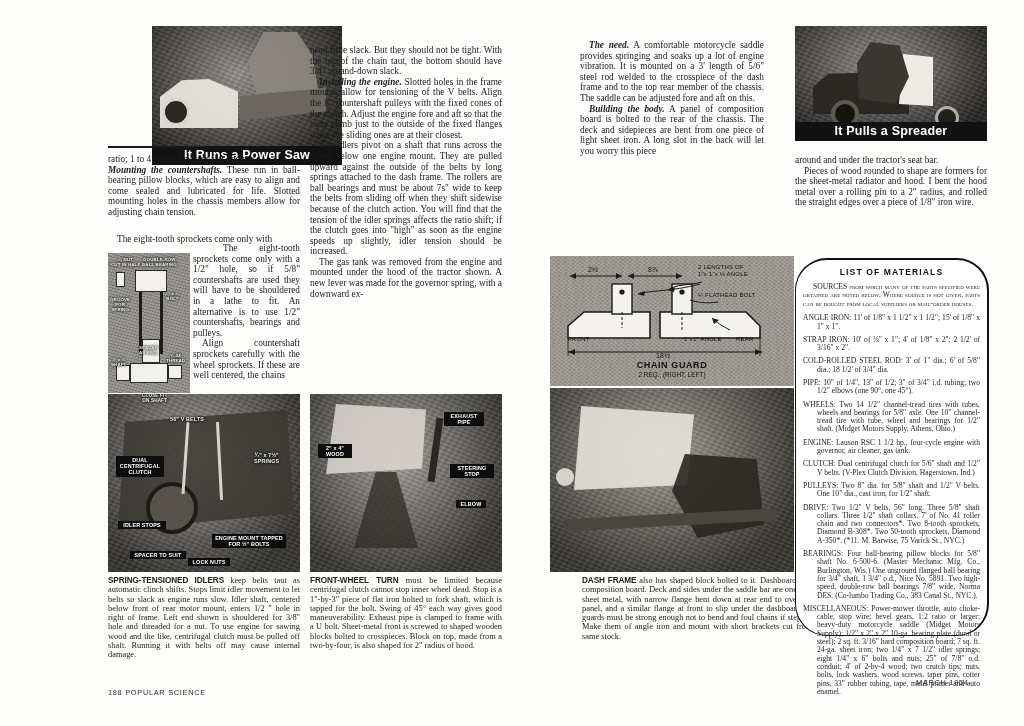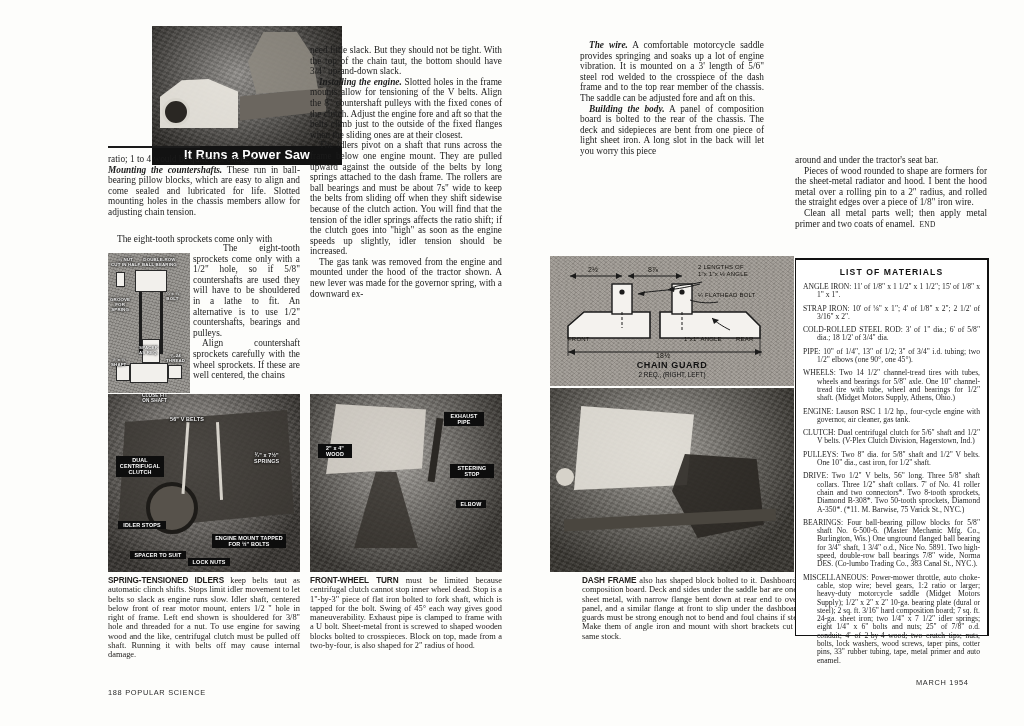--- a/index.html
+++ b/index.html
@@ -88,20 +88,21 @@
   }
 
   
   #lom {
     position: absolute;
     background: #fff;
     border-left: 1.5px solid #111;
     border-right: 2.5px solid #111;
     border-top: 2.5px solid #111;
     border-bottom: 1.5px solid #111;
+    border-radius: 32px;
   }
   #lom .lom-title {
     font-family: "Liberation Sans", sans-serif;
     font-weight: 700;
     font-size: 8.6px;
     letter-spacing: 1.1px;
     text-align: center;
     margin: 7px 0 6px 0;
     color: #111;
   }
@@ -210,20 +211,37 @@
     <div style="position:absolute;left:88px;top:66px;width:86px;height:24px;background:#6b665f;
                 transform:skewY(-6deg);"></div>
     <div style="position:absolute;left:96px;top:6px;width:70px;height:62px;background:#8d887f;
                 clip-path:polygon(22% 0%,70% 0%,92% 38%,100% 92%,12% 100%,0% 48%);opacity:.9;"></div>
     <div class="cap-bar" style="height:19px; line-height:19px; font-size:12.5px;">
       <span>It Runs a Power Saw</span>
     </div>
   </div>
   <div class="rule-under" style="left:108px; top:146px; width:92px;"></div>
 
+  <div class="photo" style="left:795px; top:26px; width:192px; height:115px; background:#504b45;">
+    <div class="grain"></div>
+    <div class="vign"></div>
+    <div style="position:absolute;left:18px;top:46px;width:96px;height:42px;background:#2b2824;
+                clip-path:polygon(0% 35%,16% 4%,78% 0%,100% 45%,100% 100%,0% 100%);"></div>
+    <div style="position:absolute;left:104px;top:28px;width:34px;height:52px;background:#eeebe4;
+                clip-path:polygon(12% 0%,100% 6%,100% 100%,0% 96%);"></div>
+    <div style="position:absolute;left:36px;top:74px;width:28px;height:28px;border-radius:50%;
+                background:#151310;border:4px solid #5e594f;"></div>
+    <div style="position:absolute;left:140px;top:80px;width:24px;height:24px;border-radius:50%;
+                background:#22201c;border:3px solid #b3ada1;"></div>
+    <div style="position:absolute;left:62px;top:16px;width:52px;height:62px;background:#3a3732;
+                clip-path:polygon(26% 0%,82% 6%,100% 56%,74% 100%,4% 92%,0% 34%);"></div>
+    <div class="cap-bar" style="height:19px; line-height:19px; font-size:12.5px;">
+      <span>It Pulls a Spreader</span>
+    </div>
+  </div>
 
   <div class="col body-col" style="left:108px; top:154px; width:192px;">
     <p class="noind">ratio; 1 to 4 would be quite fast enough.</p>
     <p class="noind"><span class="run-head">Mounting the countershafts.</span><span> These run in ball-bearing pillow blocks, which are easy to align and come sealed and lubricated for life. Slotted mounting holes in the chassis members allow for adjusting chain tension.</span></p>
   </div>
 
   <div class="col body-col" style="left:108px; top:234px; width:192px;">
     <p style="text-indent:9px;">The eight-tooth sprockets come only with</p>
   </div>
 
@@ -311,28 +329,27 @@
     <div class="tag" style="left:140px; top:70px; width:44px;">STEERING
 STOP</div>
     <div class="tag" style="left:146px; top:106px; width:30px;">ELBOW</div>
   </div>
 
   <div class="caption" style="left:310px; top:576px; width:192px;">
     <span class="lead">FRONT-WHEEL TURN</span><span> must be limited because centrifugal clutch cannot stop inner wheel dead. Stop is a 1"-by-3" piece of flat iron bolted to fork shaft, which is tapped for the bolt. Swing of 45° each way gives good maneuverability. Exhaust pipe is clamped to frame with a U bolt. Sheet-metal front is screwed to shaped wooden blocks bolted to crosspieces. Block on top, made from a two-by-four, is also shaped for 2" radius of hood.</span>
   </div>
 
   <div class="col body-col" style="left:580px; top:40px; width:184px;">
-    <p><span class="run-head">The wire.</span><span> A comfortable motorcycle saddle provides springing and soaks up a lot of engine vibration. It is mounted on a 3' length of 5/6" steel rod welded to the crosspiece of the dash frame and to the top rear member of the chassis. The saddle can be adjusted fore and aft on this.</span></p>
+    <p><span class="run-head">The need.</span><span> A comfortable motorcycle saddle provides springing and soaks up a lot of engine vibration. It is mounted on a 3' length of 5/6" steel rod welded to the crosspiece of the dash frame and to the top rear member of the chassis. The saddle can be adjusted fore and aft on this.</span></p>
     <p><span class="run-head">Building the body.</span><span> A panel of composition board is bolted to the rear of the chassis. The deck and sidepieces are bent from one piece of light sheet iron. A long slot in the back will let you worry this piece</span></p>
   </div>
 
   <div class="col body-col" style="left:795px; top:155px; width:192px;">
     <p class="noind">around and under the tractor's seat bar.</p>
     <p>Pieces of wood rounded to shape are formers for the sheet-metal radiator and hood. I bent the hood metal over a rolling pin to a 2" radius, and rolled the straight edges over a piece of 1/8" iron wire.</p>
-    <p><span>Clean all metal parts well; then apply metal primer and two coats of enamel.</span>&nbsp;&nbsp;<span style="font-size:7.4px;letter-spacing:.4px;">END</span></p>
   </div>
 
   <div class="dwg" style="left:550px; top:256px; width:244px; height:130px;">
     <div class="tex"></div>
     <svg width="244" height="130" viewBox="0 0 244 130">
 
       <path d="M18,70 L34,56 L100,56 L100,82 L18,82 Z" fill="#f4f2ee" stroke="#1b1b1b" stroke-width="1.6"></path>
 
       <path d="M110,56 L196,56 L210,70 L210,82 L110,82 Z" fill="#f4f2ee" stroke="#1b1b1b" stroke-width="1.6"></path>
 
@@ -389,20 +406,23 @@
     <div style="position:absolute;left:14px;top:126px;width:212px;height:12px;background:#4a463f;transform:rotate(-3deg);"></div>
     <div style="position:absolute;left:6px;top:80px;width:18px;height:18px;border-radius:50%;background:#d6d2c9;"></div>
   </div>
 
   <div class="caption" style="left:582px; top:576px; width:244px;">
     <span class="lead">DASH FRAME</span><span> also has shaped block bolted to it. Dashboard is 3/16" composition board. Deck and sides under the saddle bar are one piece of sheet metal, with narrow flange bent down at rear end to overlap rear panel, and a similar flange at front to slip under the dashboard. Chain guards must be strong enough not to bend and foul chains if stepped on. Make them of angle iron and mount with short brackets cut from the same stock.</span>
   </div>
 
   <div id="lom" style="left:795px; top:258px; width:194px; height:378px;">
     <div class="lom-title">LIST  OF  MATERIALS</div>
+    <div class="lom-intro">
+      <span class="sc">SOURCES from which many of the parts specified were obtained are noted below. Where source is not given, parts can be bought from local suppliers or mail-order houses.</span>
+    </div>
     <div id="lom-entries">
         <p class="entry">ANGLE IRON: 11' of 1/8" x 1 1/2" x 1 1/2"; 15' of 1/8" x 1" x 1".</p>
         <p class="entry">STRAP IRON: 10' of ⅛" x 1"; 4' of 1/8" x 2"; 2 1/2' of 3/16" x 2".</p>
         <p class="entry">COLD-ROLLED STEEL ROD: 3' of 1" dia.; 6' of 5/8" dia.; 18 1/2' of 3/4" dia.</p>
         <p class="entry">PIPE: 10" of 1/4", 13" of 1/2; 3" of 3/4" i.d. tubing; two 1/2" elbows (one 90°, one 45°).</p>
         <p class="entry">WHEELS: Two 14 1/2" channel-tread tires with tubes, wheels and bearings for 5/8" axle. One 10" channel-tread tire with tube, wheel and bearings for 1/2" shaft. (Midget Motors Supply, Athens, Ohio.)</p>
         <p class="entry">ENGINE: Lauson RSC 1 1/2 hp., four-cycle engine with governor, air cleaner, gas tank.</p>
         <p class="entry">CLUTCH: Dual centrifugal clutch for 5/6" shaft and 1/2" V belts. (V-Plex Clutch Division, Hagerstown, Ind.)</p>
         <p class="entry">PULLEYS: Two 8" dia. for 5/8" shaft and 1/2" V belts. One 10" dia., cast iron, for 1/2" shaft.</p>
         <p class="entry">DRIVE: Two 1/2" V belts, 56" long. Three 5/8" shaft collars. Three 1/2" shaft collars. 7' of No. 41 roller chain and two connectors*. Two 8-tooth sprockets, Diamond B-308*. Two 50-tooth sprockets, Diamond A-350*. (*11. M. Barwise, 75 Varick St., NYC.)</p>

